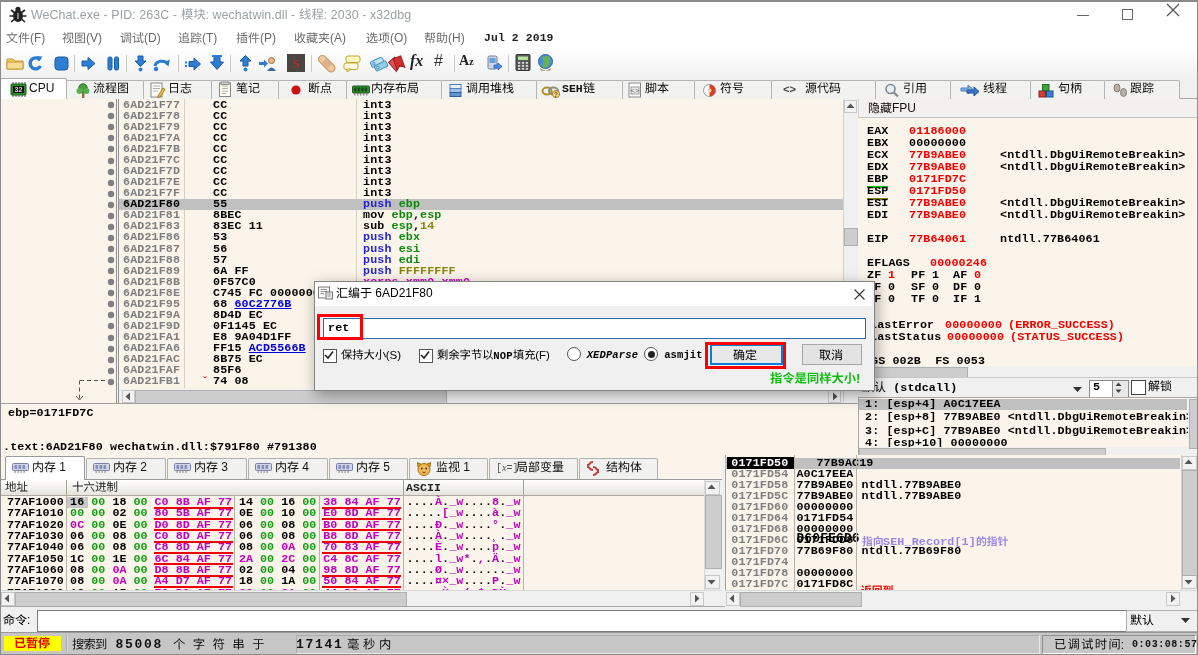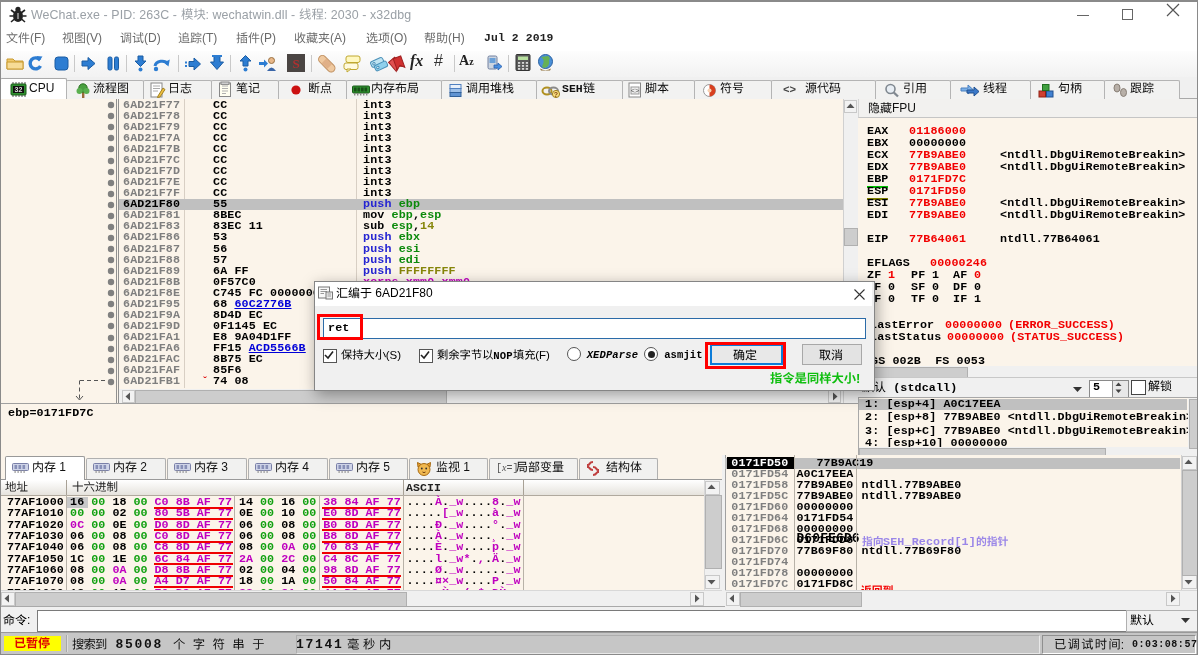--- a/index.html
+++ b/index.html
@@ -498,20 +498,21 @@
     <div class="a" style="left:122.0px;top:389.5px;width:11.0px;height:11.0px;background:#f2f2f2;border:1px solid #c8c8c8"><svg width="12" height="13" style="margin:-1px 0 0 -1px">
         <path d="M8 2.5 L3.5 6.5 L8 10.5 Z" fill="#555"></path>
       </svg></div>
     <div class="a" style="left:828.0px;top:389.5px;width:11.0px;height:11.0px;background:#f2f2f2;border:1px solid #c8c8c8"><svg width="12" height="13" style="margin:-1px 0 0 -1px">
         <path d="M5 2.5 L9.5 6.5 L5 10.5 Z" fill="#555"></path>
       </svg></div>
     <div class="a" style="left:135.0px;top:389.5px;width:310.0px;height:12.5px;background:#cdcdcd;border:1px solid #b0b0b0"></div>
     <div class="a" style="left:0.0px;top:403.0px;width:858.0px;height:1.0px;background:#a0a0a0"></div>
     <div class="a" style="left:0.0px;top:404.0px;width:858.0px;height:51.0px;background:#fbf4ea;border-right:1px solid #a0a0a0"></div>
     <div class="a m" style="left:8.0px;top:407.5px;font-size:11.7px;color:#000;">ebp=0171FD7C</div>
+    <div class="a m" style="left:3.0px;top:441.5px;font-size:11.7px;color:#000;">.text:6AD21F80 wechatwin.dll:$791F80 #791380</div>
     <div class="a" style="left:858.0px;top:99.0px;width:340.0px;height:278.0px;background:#fbf4ea"></div>
     <div class="a" style="left:858.0px;top:99.0px;width:340.0px;height:18.0px;background:#f2f1ef;border-bottom:1px solid #c5c5c5;border-left:1px solid #d5d5d5"></div>
     <div class="a " style="left:868.0px;top:101.5px;"><svg style="width:24.0px;height:12.0px;vertical-align:-0.14em;overflow:visible" viewBox="0 0 500 250" fill="#111">
         <use href="#g9690"></use>
         <use href="#g85cf" x="250"></use>
       </svg><span style="font-size:12px;color:#111">FPU</span></div>
     <div class="a m" style="left:867.0px;top:126.0px;font-size:11.7px;color:#000;"><span style="">EAX</span></div>
     <div class="a m" style="left:909.0px;top:126.0px;font-size:11.7px;color:#f20000;">01186000</div>
     <div class="a m" style="left:867.0px;top:138.0px;font-size:11.7px;color:#000;"><span style="">EBX</span></div>
     <div class="a m" style="left:909.0px;top:138.0px;font-size:11.7px;color:#000;">00000000</div>

